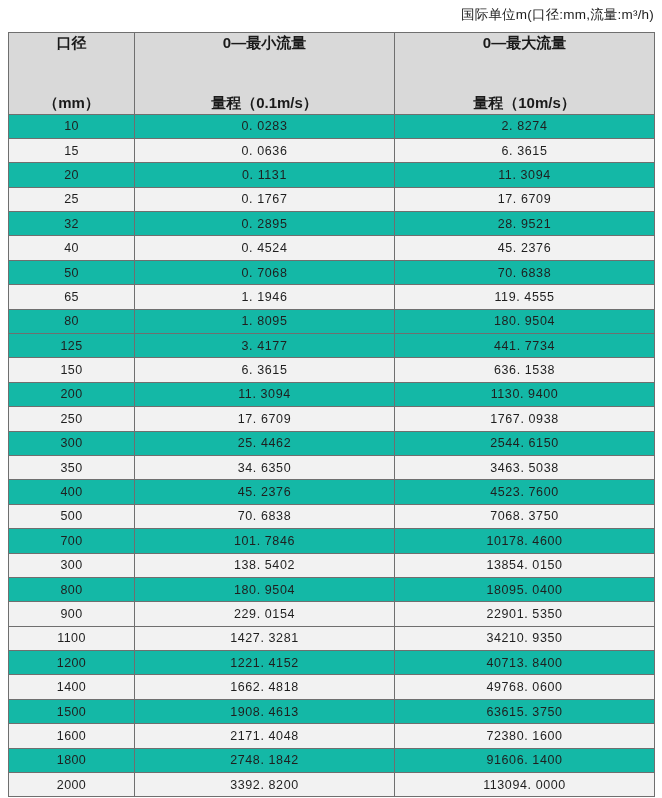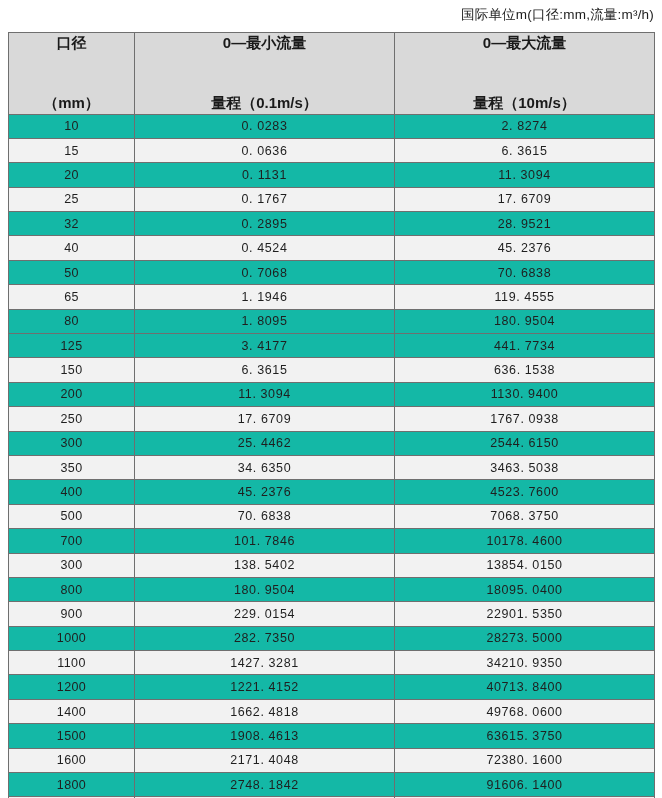--- a/index.html
+++ b/index.html
@@ -205,25 +205,20 @@
           <tr class="odd">
             <td class="dn">800</td>
             <td>180. 9504</td>
             <td>18095. 0400</td>
           </tr>
           <tr class="even">
             <td class="dn">900</td>
             <td>229. 0154</td>
             <td>22901. 5350</td>
           </tr>
-          <tr class="odd">
-            <td class="dn">1000</td>
-            <td>282. 7350</td>
-            <td>28273. 5000</td>
-          </tr>
           <tr class="even">
             <td class="dn">1100</td>
             <td>1427. 3281</td>
             <td>34210. 9350</td>
           </tr>
           <tr class="odd">
             <td class="dn">1200</td>
             <td>1221. 4152</td>
             <td>40713. 8400</td>
           </tr>

